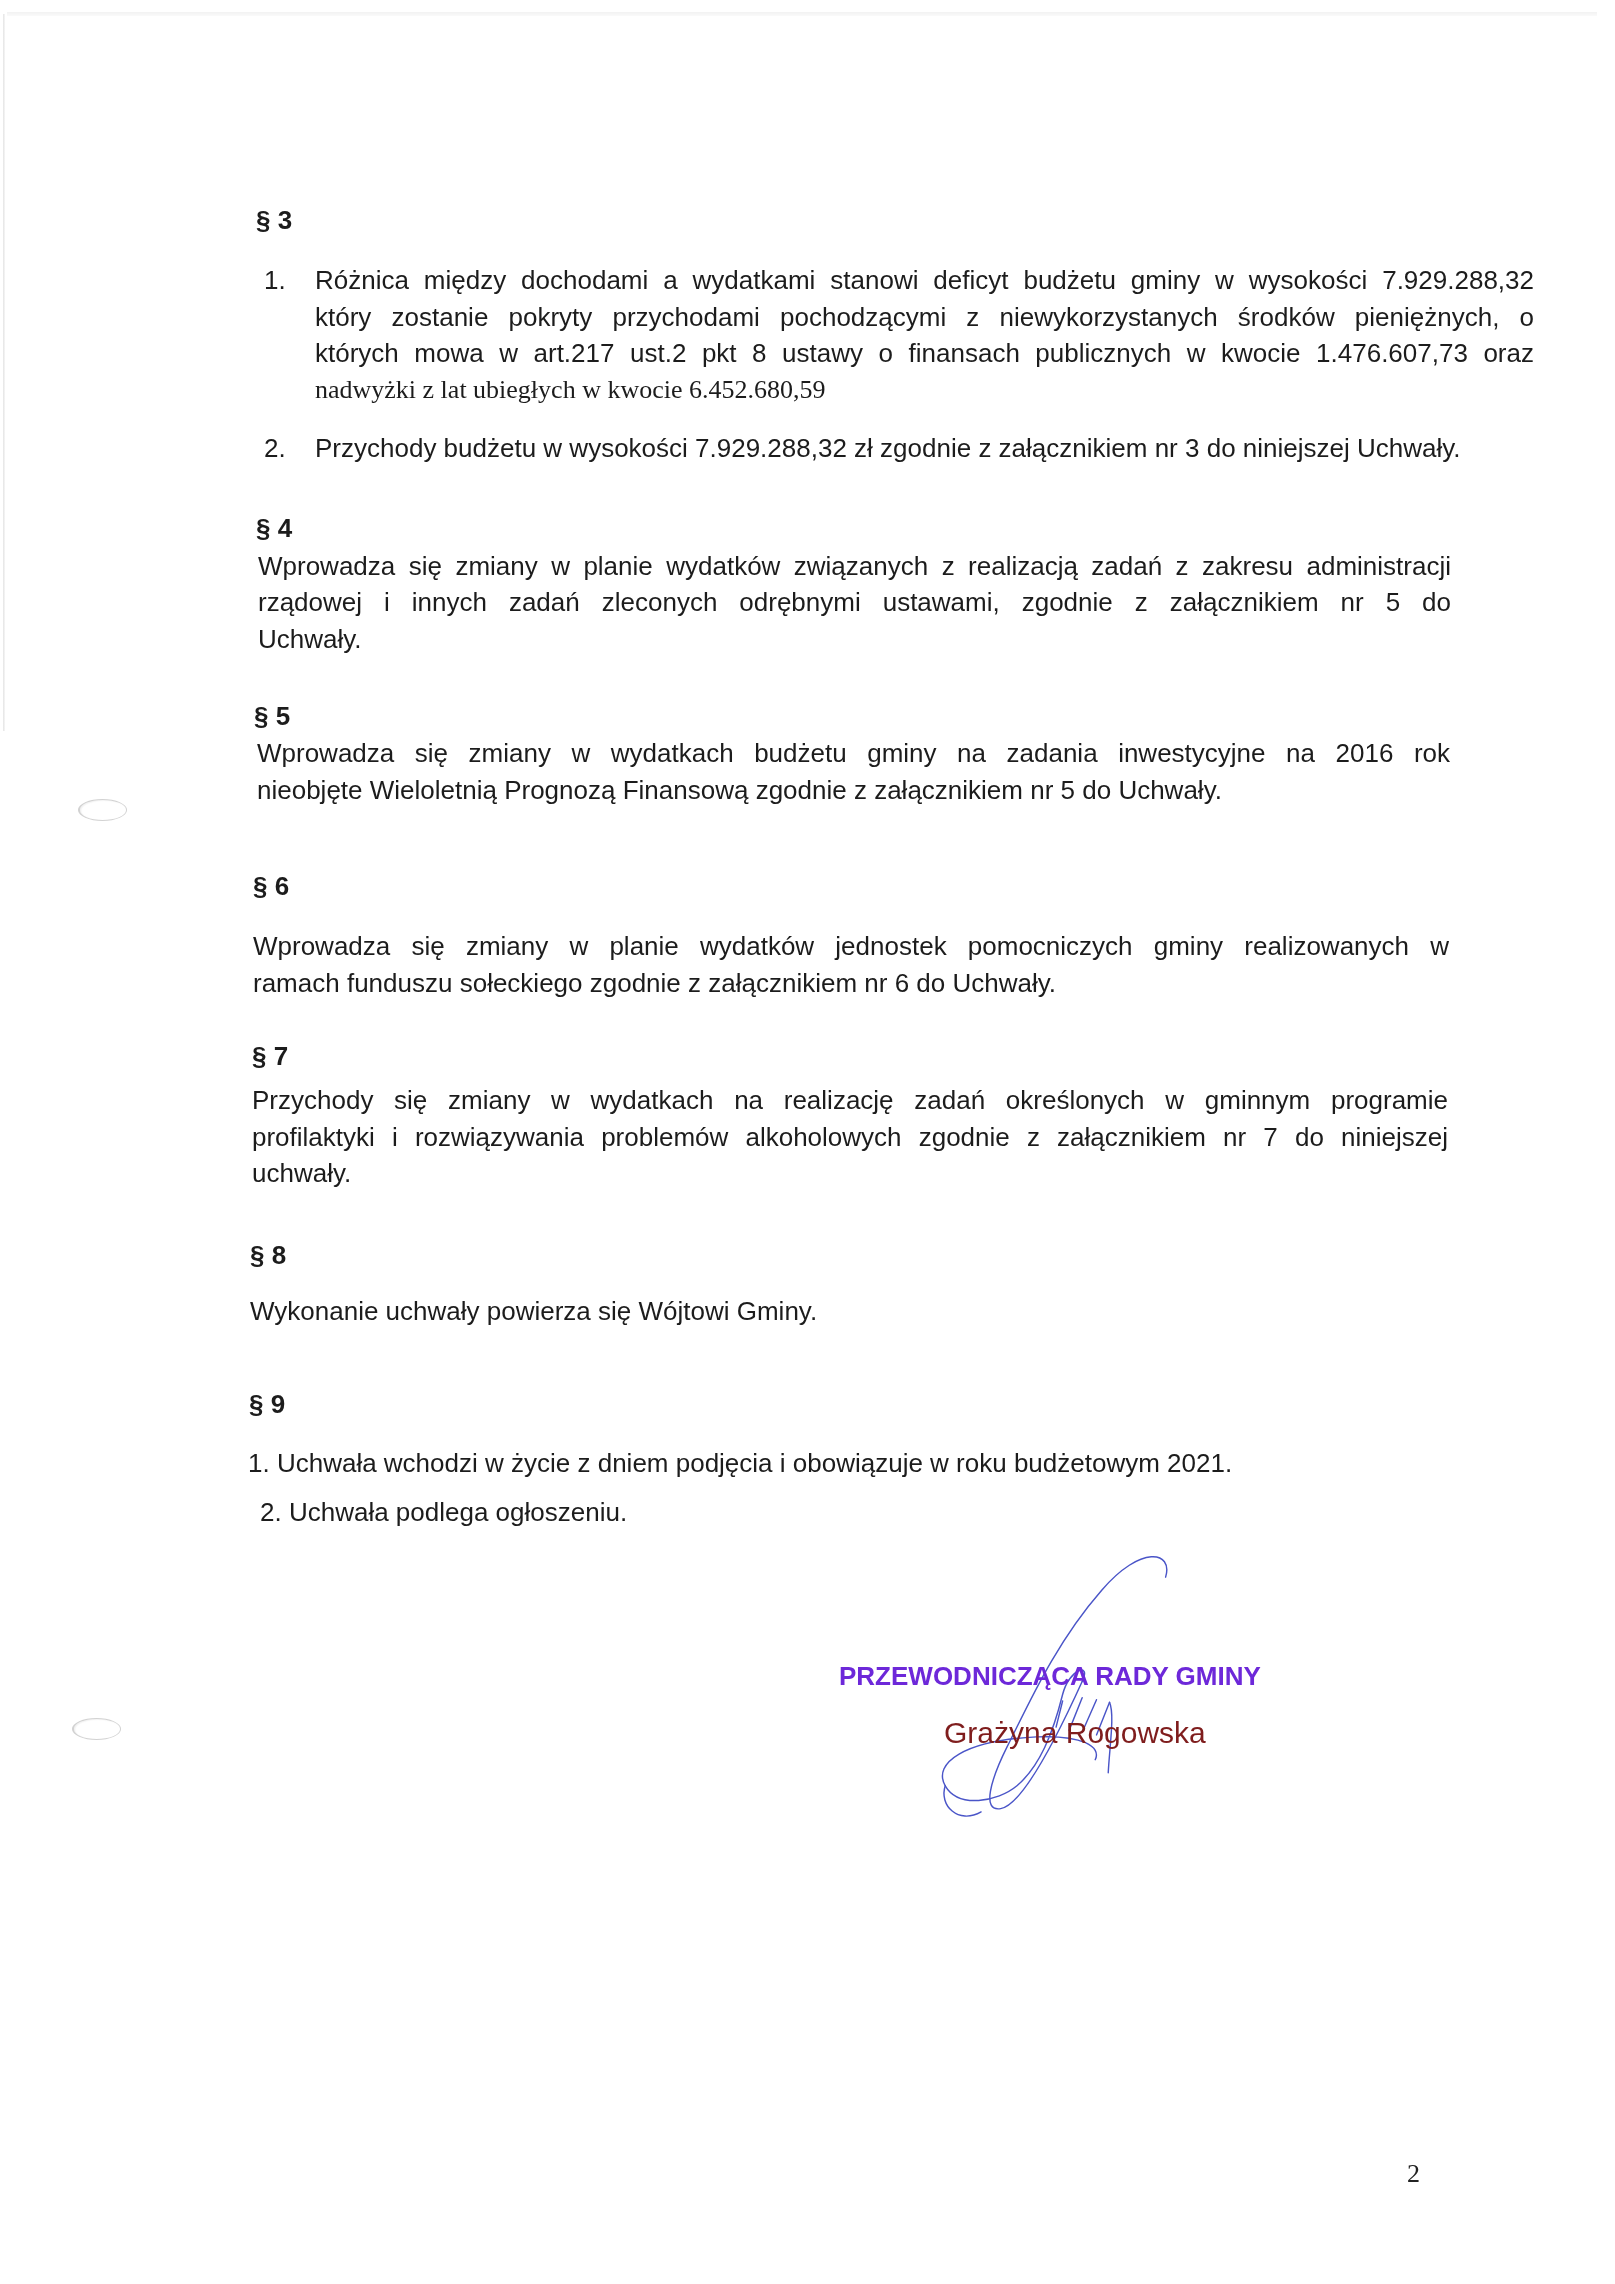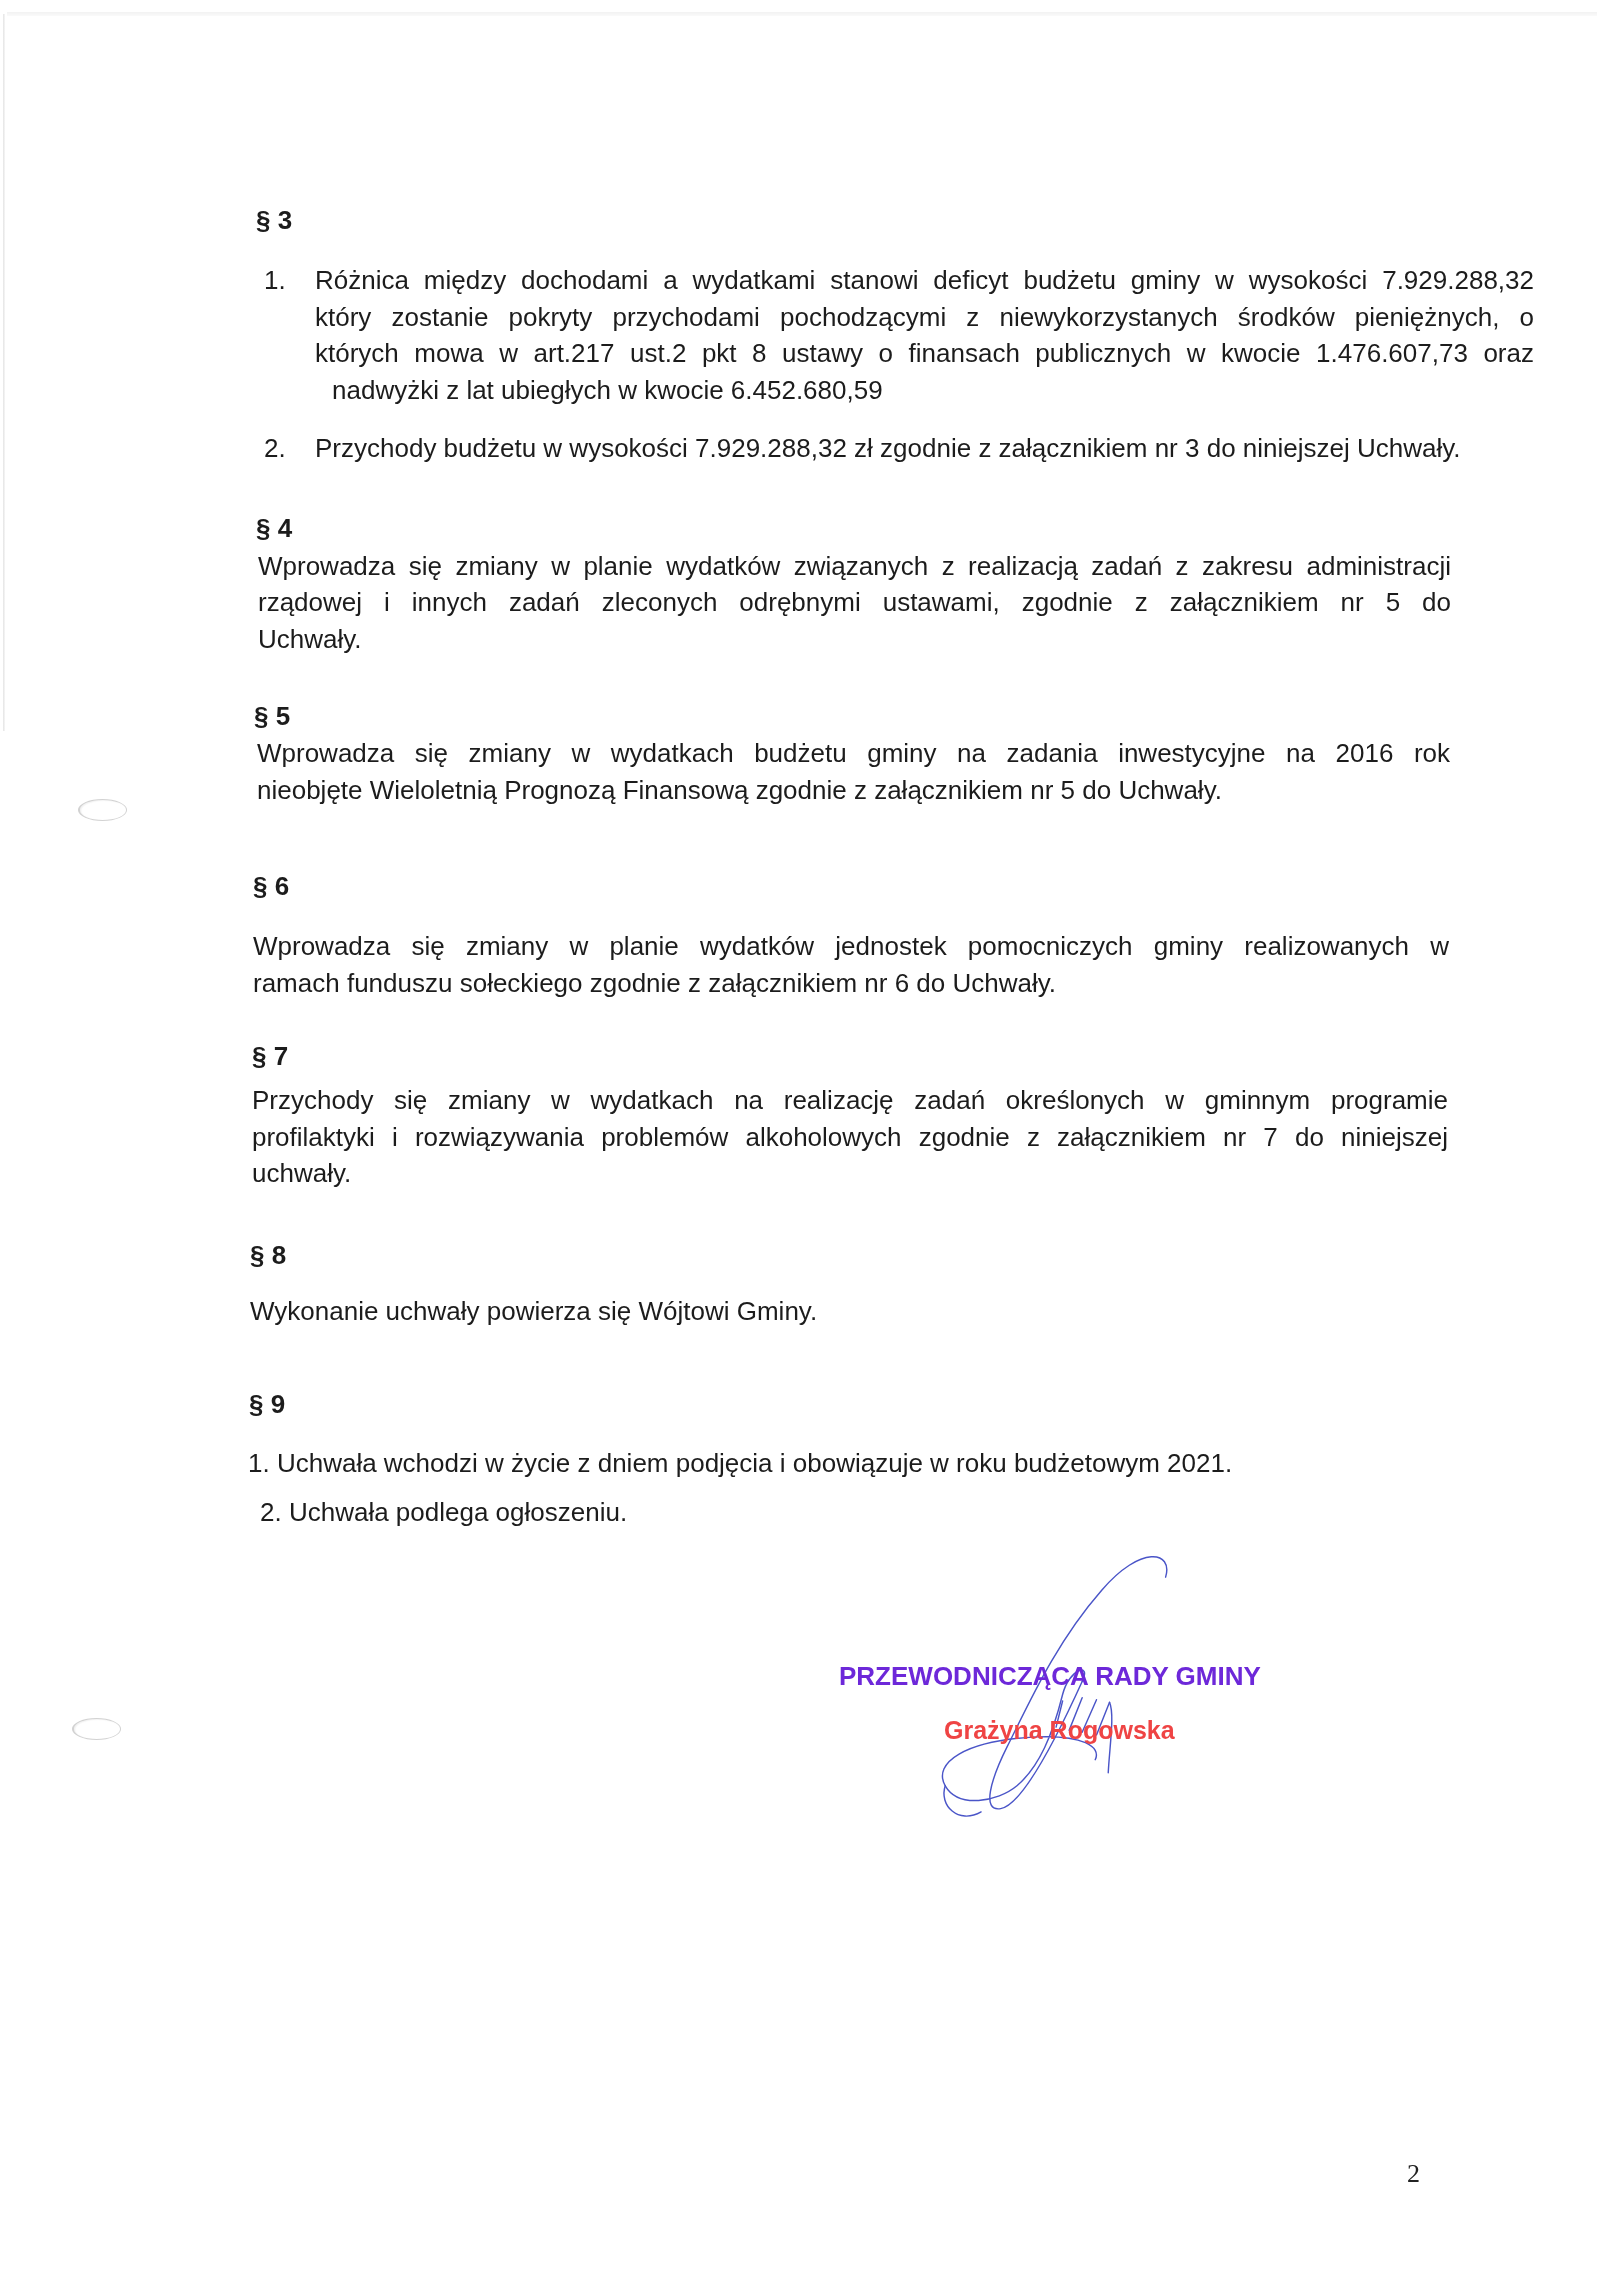--- a/index.html
+++ b/index.html
@@ -31,22 +31,22 @@
     text-align: justify; text-align-last: justify; white-space: nowrap;
   }
   .list-num {
     position: absolute; font-size: 26px; line-height: 1;
   }
   .sign-title {
     position: absolute; font-size: 26px; font-weight: bold; line-height: 1; white-space: nowrap;
     color: #6d28d9;
   }
   .sign-name {
-    position: absolute; font-size: 25px; font-weight: bold; line-height: 1; white-space: nowrap;
-    color: #ef4444;
+    position: absolute; font-size: 30px; font-weight: normal; line-height: 1; white-space: nowrap;
+    color: #7f1d1d;
   }
   .signature {
     position: absolute; left: 867px; top: 1551px; width: 326px; height: 274px;
   }
   .page-number {
     position: absolute; left: 1407px; top: 2159px;
     font-family: "Liberation Serif", serif; font-size: 26px; color: #222;
   }
 </style>
 </head>
@@ -58,21 +58,21 @@
 <div class="punch-hole" style="left:72px; top:1718px;"></div>
 
 <div>
   <div class="section-heading" style="left:256px; top:207px;">§ 3</div>
 
   <div>
     <div class="list-num" style="left:264px; top:267px;">1.</div>
     <div class="justified" style="left: 315px; top: 267px; width: 1219px; white-space: normal; overflow: hidden; height: 30px;">Różnica między dochodami a wydatkami stanowi deficyt budżetu gminy w wysokości  7.929.288,32</div>
     <div class="justified" style="left: 315px; top: 304px; width: 1219px; white-space: normal; overflow: hidden; height: 30px;">który zostanie pokryty przychodami pochodzącymi z niewykorzystanych środków pieniężnych, o</div>
     <div class="justified" style="left: 315px; top: 340px; width: 1219px; white-space: normal; overflow: hidden; height: 30px;">których mowa w art.217 ust.2 pkt 8 ustawy o finansach publicznych w kwocie 1.476.607,73 oraz</div>
-    <div class="text-line" style="left:332px; top:377px;">nadwyżki z lat ubiegłych w kwocie 6.452.680,59</div>
+    <div class="text-line" style="left:315px; top:377px;font-family:Liberation Serif, serif;">nadwyżki z lat ubiegłych w kwocie 6.452.680,59</div>
   </div>
 
   <div>
     <div class="list-num" style="left:264px; top:435px;">2.</div>
     <div class="text-line" style="left:315px; top:435px;">Przychody budżetu w wysokości 7.929.288,32 zł  zgodnie z załącznikiem nr 3 do niniejszej Uchwały.</div>
   </div>
 </div>
 
 <div>
   <div class="section-heading" style="left:256px; top:515px;">§ 4</div>

